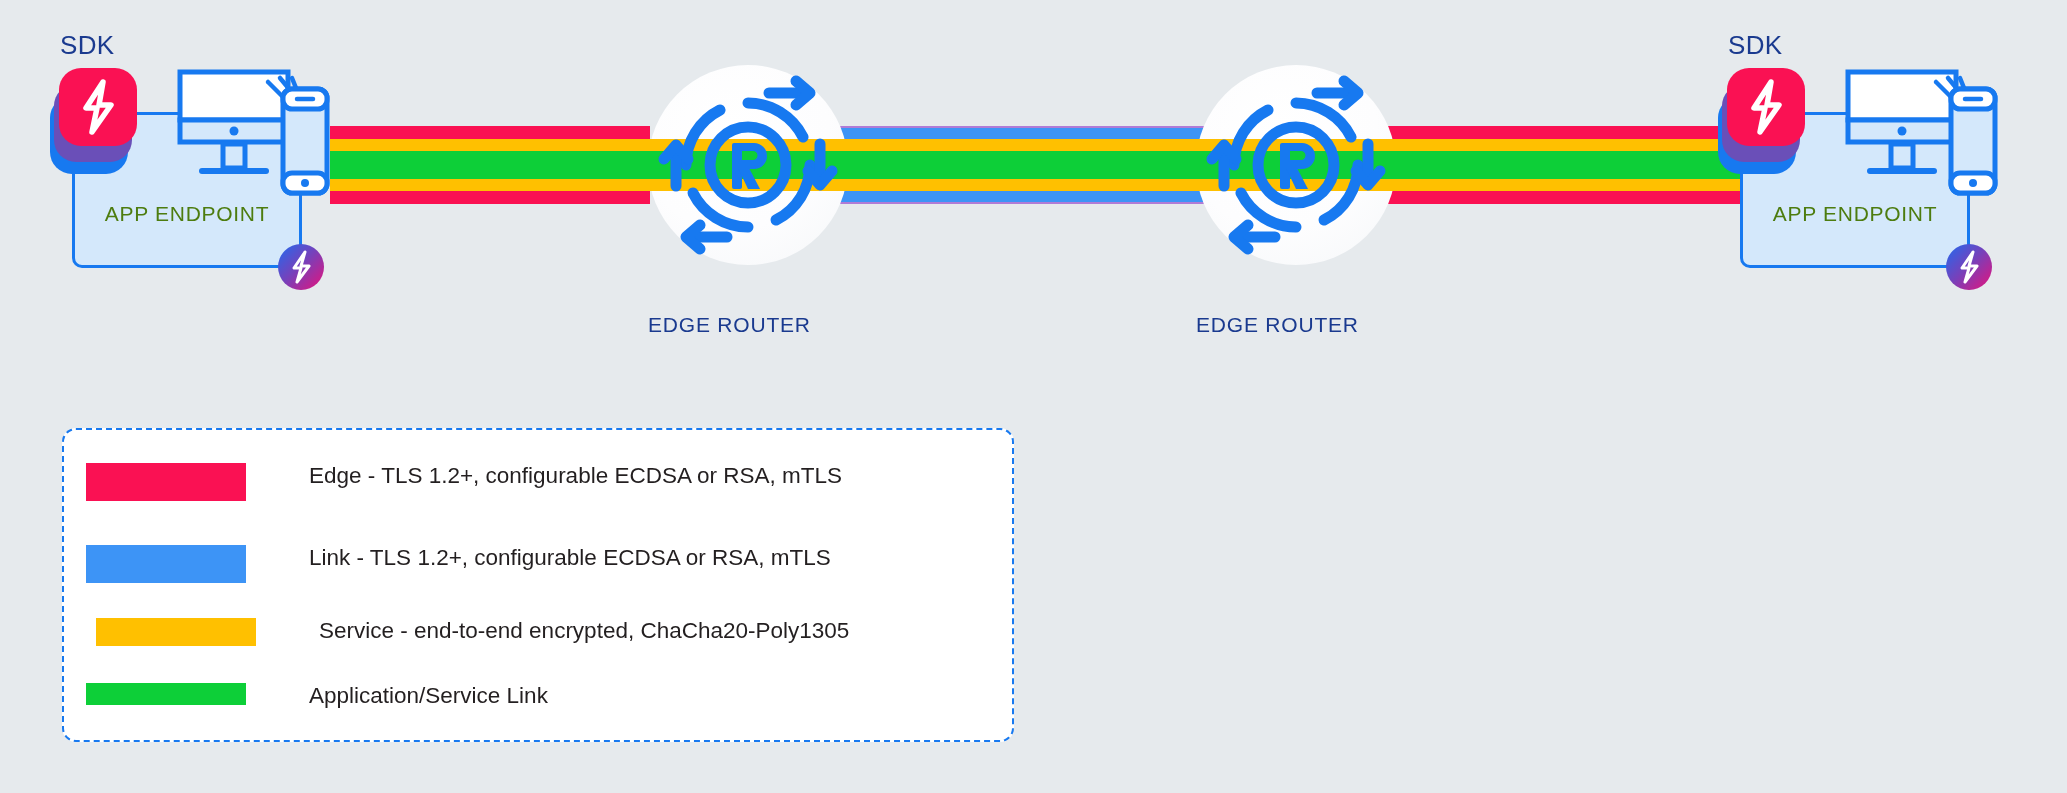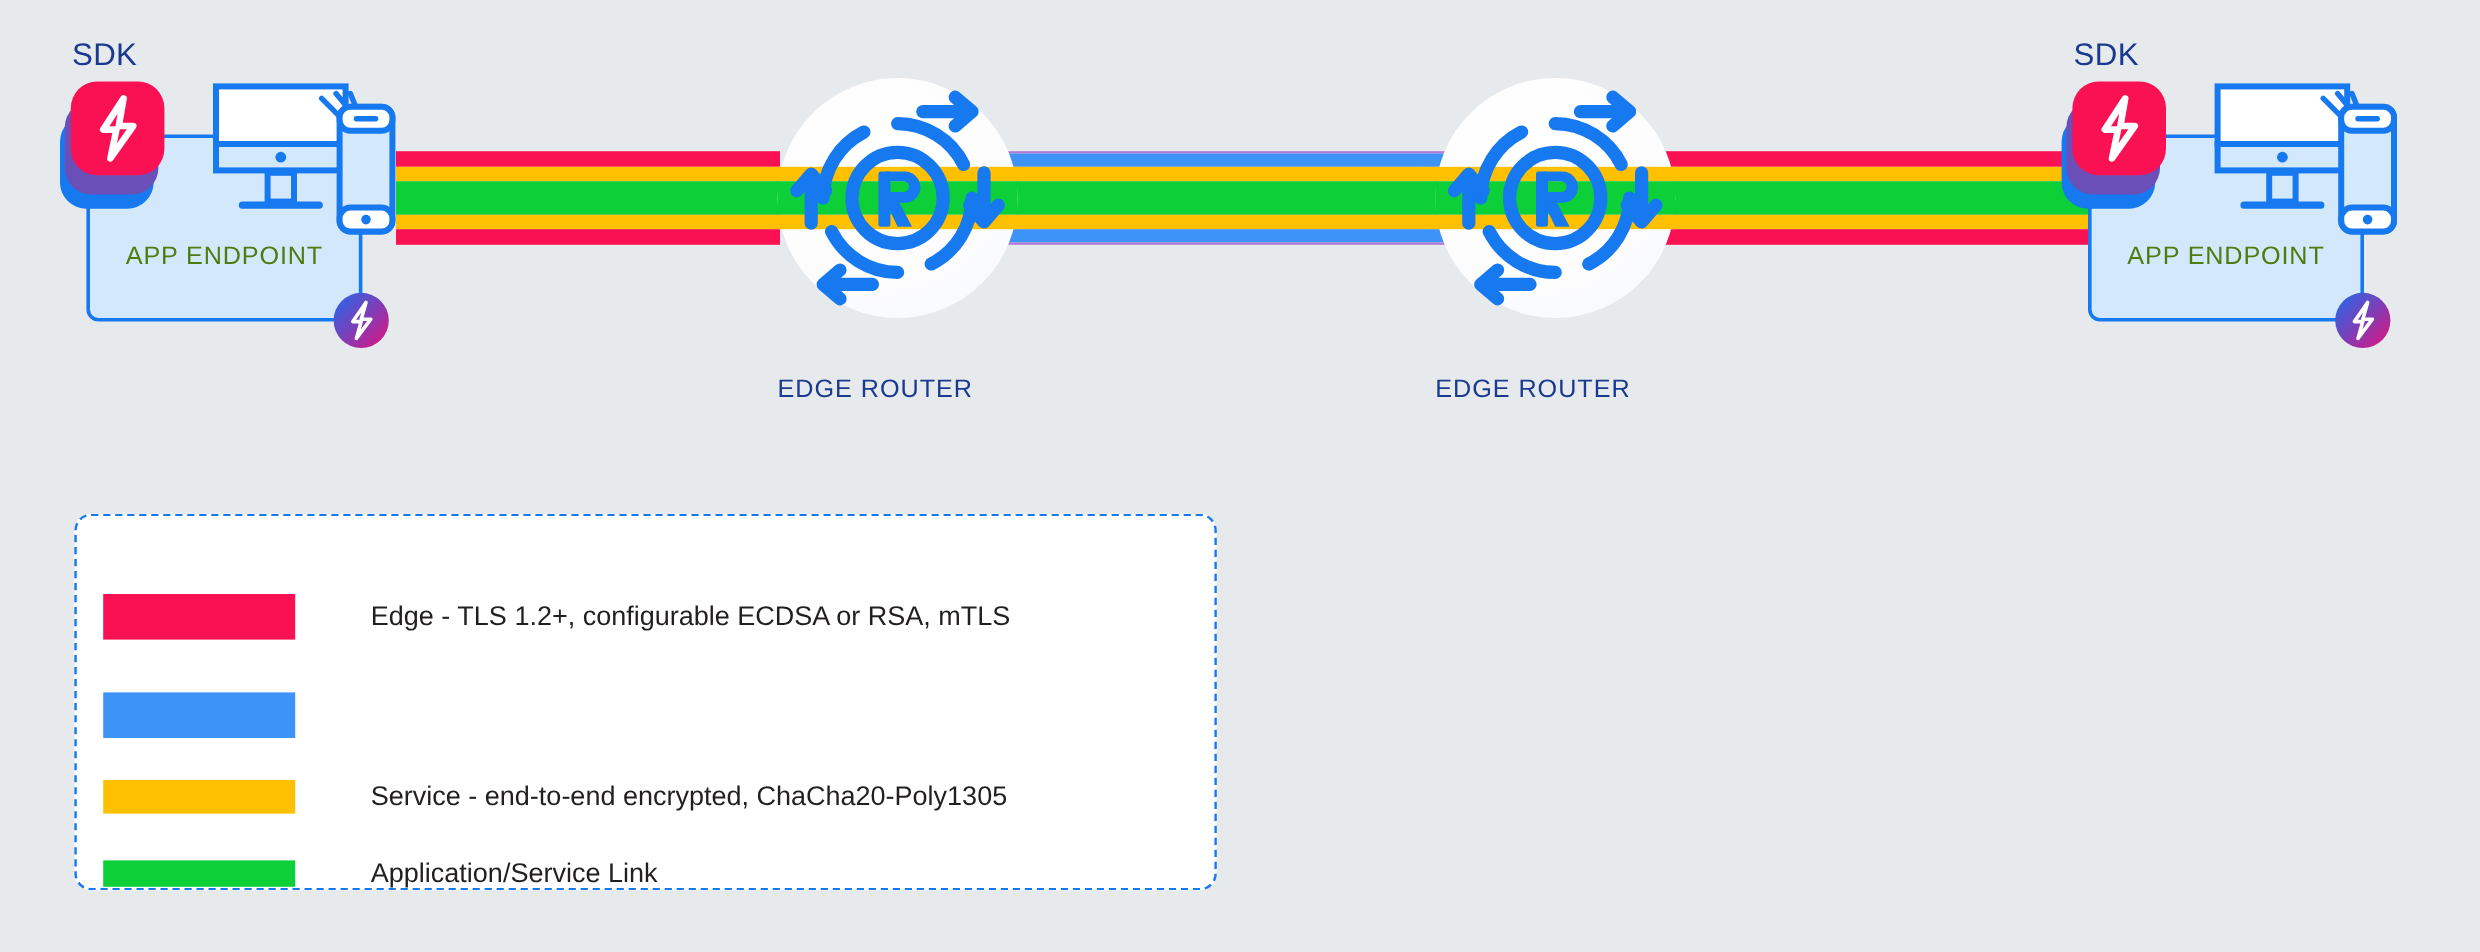--- a/index.html
+++ b/index.html
@@ -64,21 +64,21 @@
   .badge{position:absolute;width:48px;height:48px;}
 
   
   .legend{
     position:absolute;
     background:#ffffff;
     border:2px dashed #1779f0;
     border-radius:14px;
     box-sizing:border-box;
   }
-  .legend-row{position:absolute;display:flex;align-items:center;margin-top:32px;}
+  .legend-row{position:absolute;display:flex;}
   .legend-swatch{width:160px;height:38px;flex:none;}
   .legend-text{
     margin-left:63px;
     color:#231f20;
     font-size:22.5px;
     white-space:nowrap;
   }
 </style>
 </head>
 <body>
@@ -294,23 +294,24 @@
 
   <div class="legend" style="left:62px;top:428px;width:952px;height:314px;">
 
     <div class="legend-row" style="left:22px;top:33px;">
       <div class="legend-swatch" style="background:#fa1153;"></div>
       <div class="legend-text">Edge - TLS 1.2+, configurable ECDSA or RSA, mTLS</div>
     </div>
 
     <div class="legend-row" style="left:22px;top:115px;">
       <div class="legend-swatch" style="background:#3d94f6;"></div>
-    </div>
-
-    <div class="legend-row" style="left:22px;top:188px;">
+      <div class="legend-text">Link - TLS 1.2+, configurable ECDSA or RSA, mTLS</div>
+    </div>
+
+    <div class="legend-row" style="left:32px;top:188px;">
       <div class="legend-swatch" style="background:#ffc000;height:28px;"></div>
       <div class="legend-text">Service - end-to-end encrypted, ChaCha20-Poly1305</div>
     </div>
 
     <div class="legend-row" style="left:22px;top:253px;">
       <div class="legend-swatch" style="background:#0dcf38;height:22px;"></div>
       <div class="legend-text">Application/Service Link</div>
     </div>
 
   </div>

